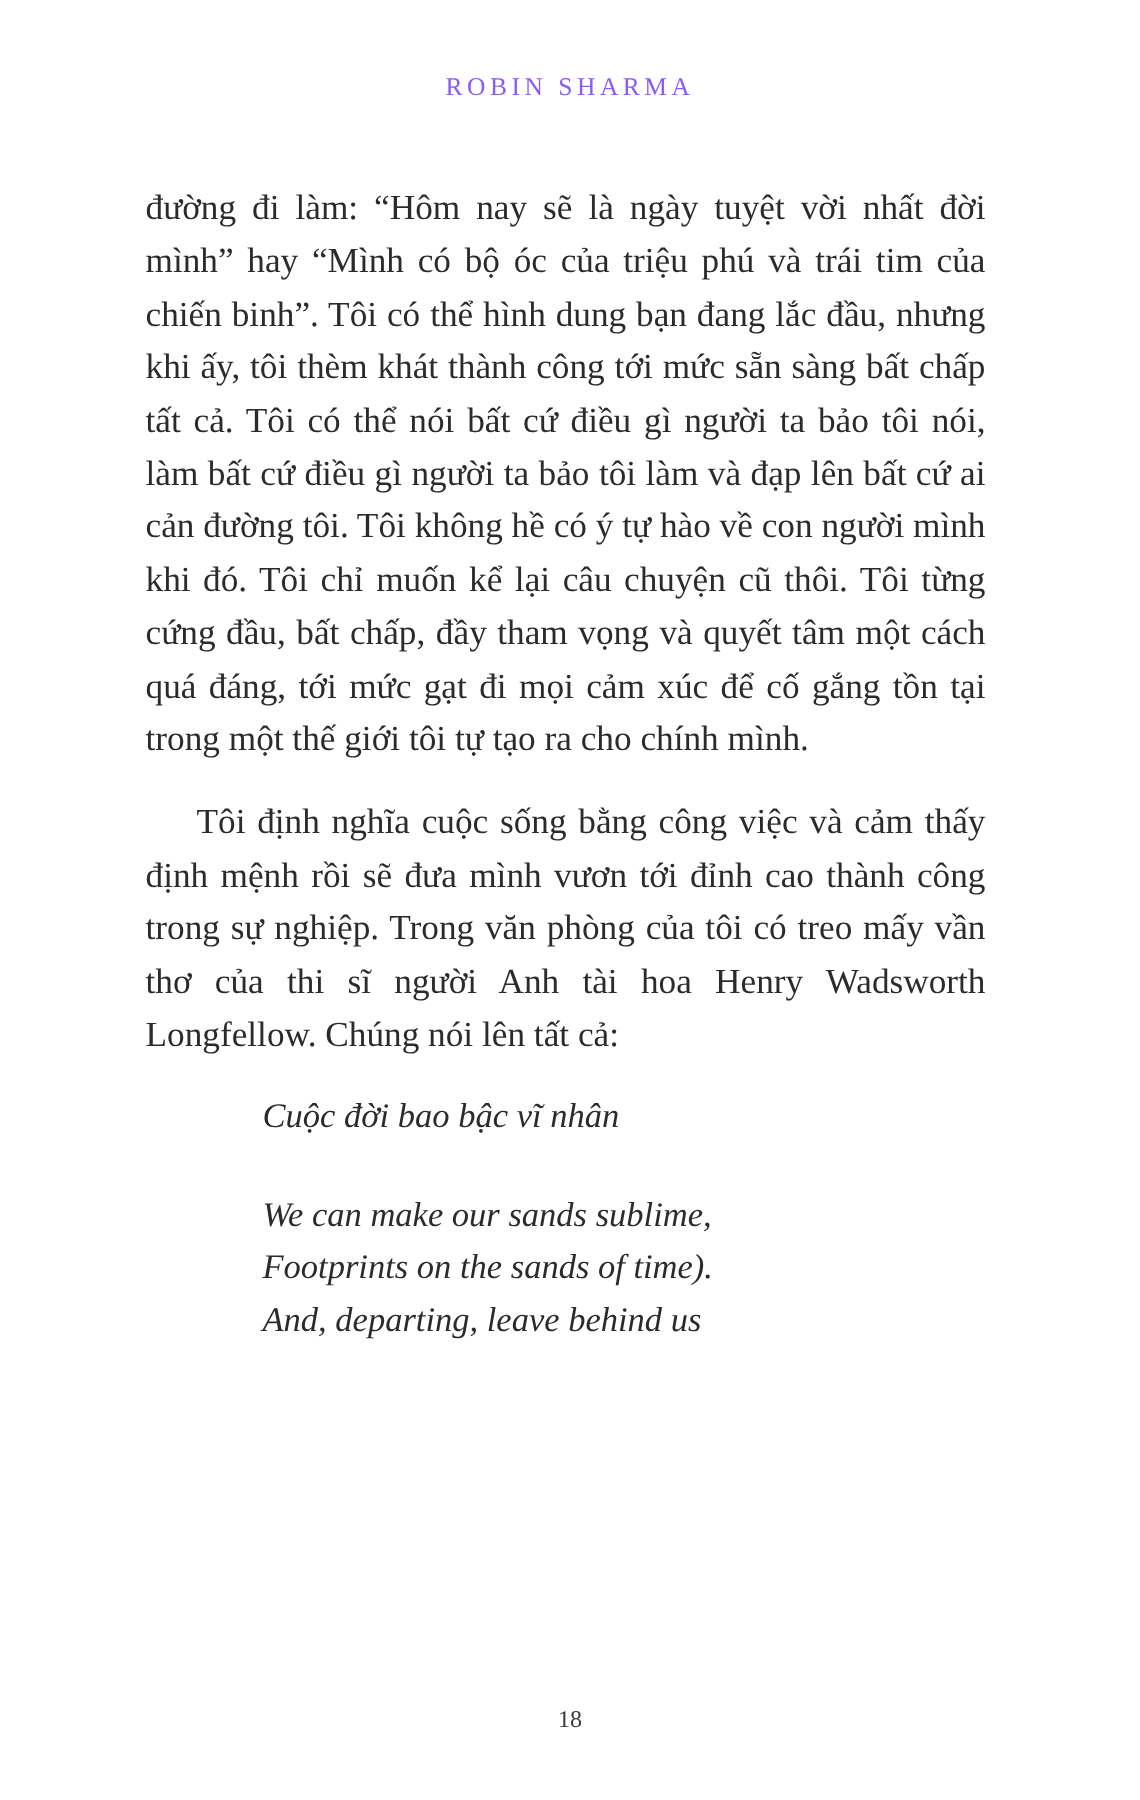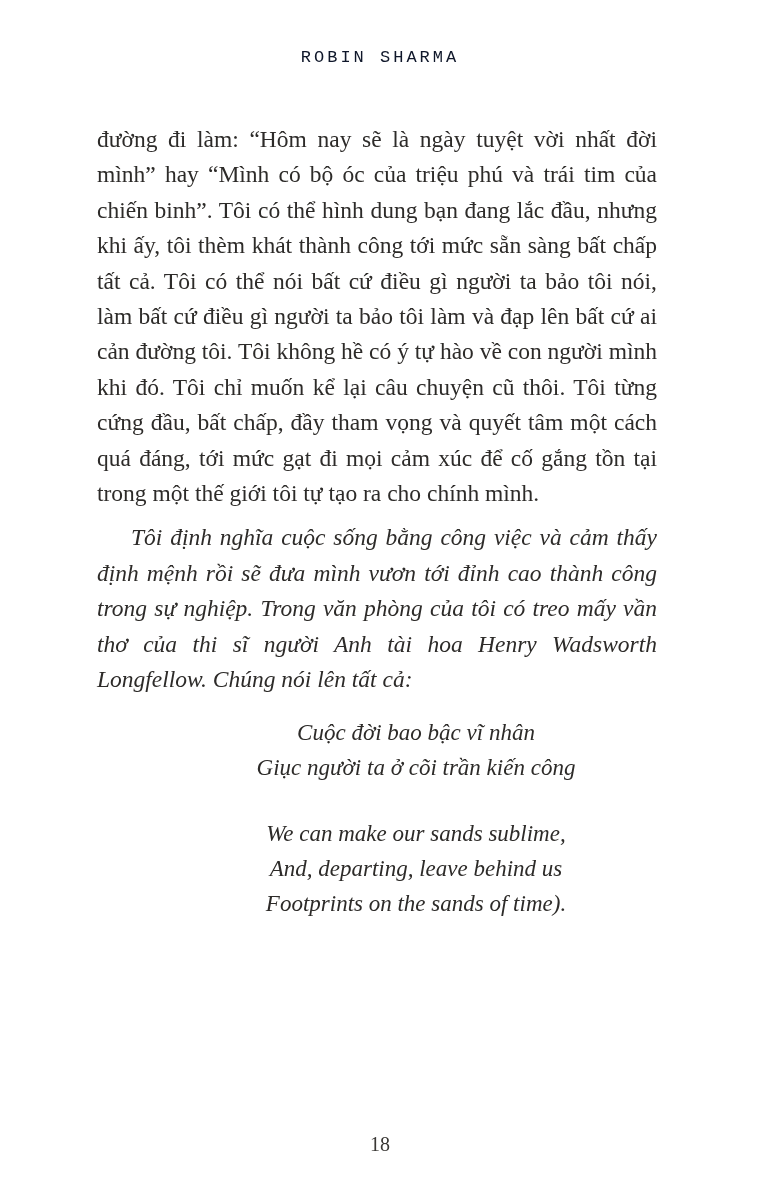--- a/index.html
+++ b/index.html
@@ -21,97 +21,94 @@
   }
 
   .running-header {
     position: absolute;
     top: 48px;
     left: 0;
     width: 100%;
     text-align: center;
     font-size: 17px;
     letter-spacing: 3px;
-    color: #0f172a;
+    color: #8b5cf6;
     font-variant: small-caps;
-    font-family: Liberation Mono, monospace;
   }
 
   .text-block {
     position: absolute;
     top: 122px;
     left: 97px;
     width: 560px;
     font-size: 23.5px;
     line-height: 35.4px;
     text-align: justify;
     color: #2d2b29;
   }
 
   .text-block p.body-para {
     margin: 0;
     hyphens: none;
   }
 
   .text-block p.body-para + p.body-para {
-    margin-top: 9px;
-    font-style: italic;
+    margin-top: 20px;
   }
 
   .text-block p.indent {
     text-indent: 34px;
   }
 
   .poem {
     margin: 17px 0 0 78px;
     font-style: italic;
     font-size: 23px;
     line-height: 35px;
-    text-align: center;
+    text-align: left;
   }
 
   .poem.english {
     margin-top: 31px;
   }
 
   .poem .poem-line {
     white-space: nowrap;
   }
 
   .page-number {
     position: absolute;
     bottom: 44px;
     left: 0;
     width: 100%;
     text-align: center;
-    font-size: 20px;
+    font-size: 16px;
     color: #3a3835;
   }
 </style>
 </head>
 <body>
 
 <div class="page">
 
   <div class="running-header">ROBIN SHARMA</div>
 
   <div class="text-block">
 
     <p class="body-para">đường đi làm: “Hôm nay sẽ là ngày tuyệt vời nhất đời mình” hay “Mình có bộ óc của triệu phú và trái tim của chiến binh”. Tôi có thể hình dung bạn đang lắc đầu, nhưng khi ấy, tôi thèm khát thành công tới mức sẵn sàng bất chấp tất cả. Tôi có thể nói bất cứ điều gì người ta bảo tôi nói, làm bất cứ điều gì người ta bảo tôi làm và đạp lên bất cứ ai cản đường tôi. Tôi không hề có ý tự hào về con người mình khi đó. Tôi chỉ muốn kể lại câu chuyện cũ thôi. Tôi từng cứng đầu, bất chấp, đầy tham vọng và quyết tâm một cách quá đáng, tới mức gạt đi mọi cảm xúc để cố gắng tồn tại trong một thế giới tôi tự tạo ra cho chính mình.</p>
 
     <p class="body-para indent">Tôi định nghĩa cuộc sống bằng công việc và cảm thấy định mệnh rồi sẽ đưa mình vươn tới đỉnh cao thành công trong sự nghiệp. Trong văn phòng của tôi có treo mấy vần thơ của thi sĩ người Anh tài hoa Henry Wadsworth Longfellow. Chúng nói lên tất cả:</p>
 
     <div class="poem vietnamese">
       <div class="poem-line">Cuộc đời bao bậc vĩ nhân</div>
-      <div class="poem-line">Giục người ta ở cõi trần kiến công</div>
     </div>
 
     <div class="poem english">
       <div class="poem-line">We can make our sands sublime,</div>
+      <div class="poem-line">Footprints on the sands of time).</div>
       <div class="poem-line">And, departing, leave behind us</div>
-      <div class="poem-line">Footprints on the sands of time).</div>
     </div>
 
   </div>
 
   <div class="page-number">18</div>
 
 </div>
 
 </body></html>

